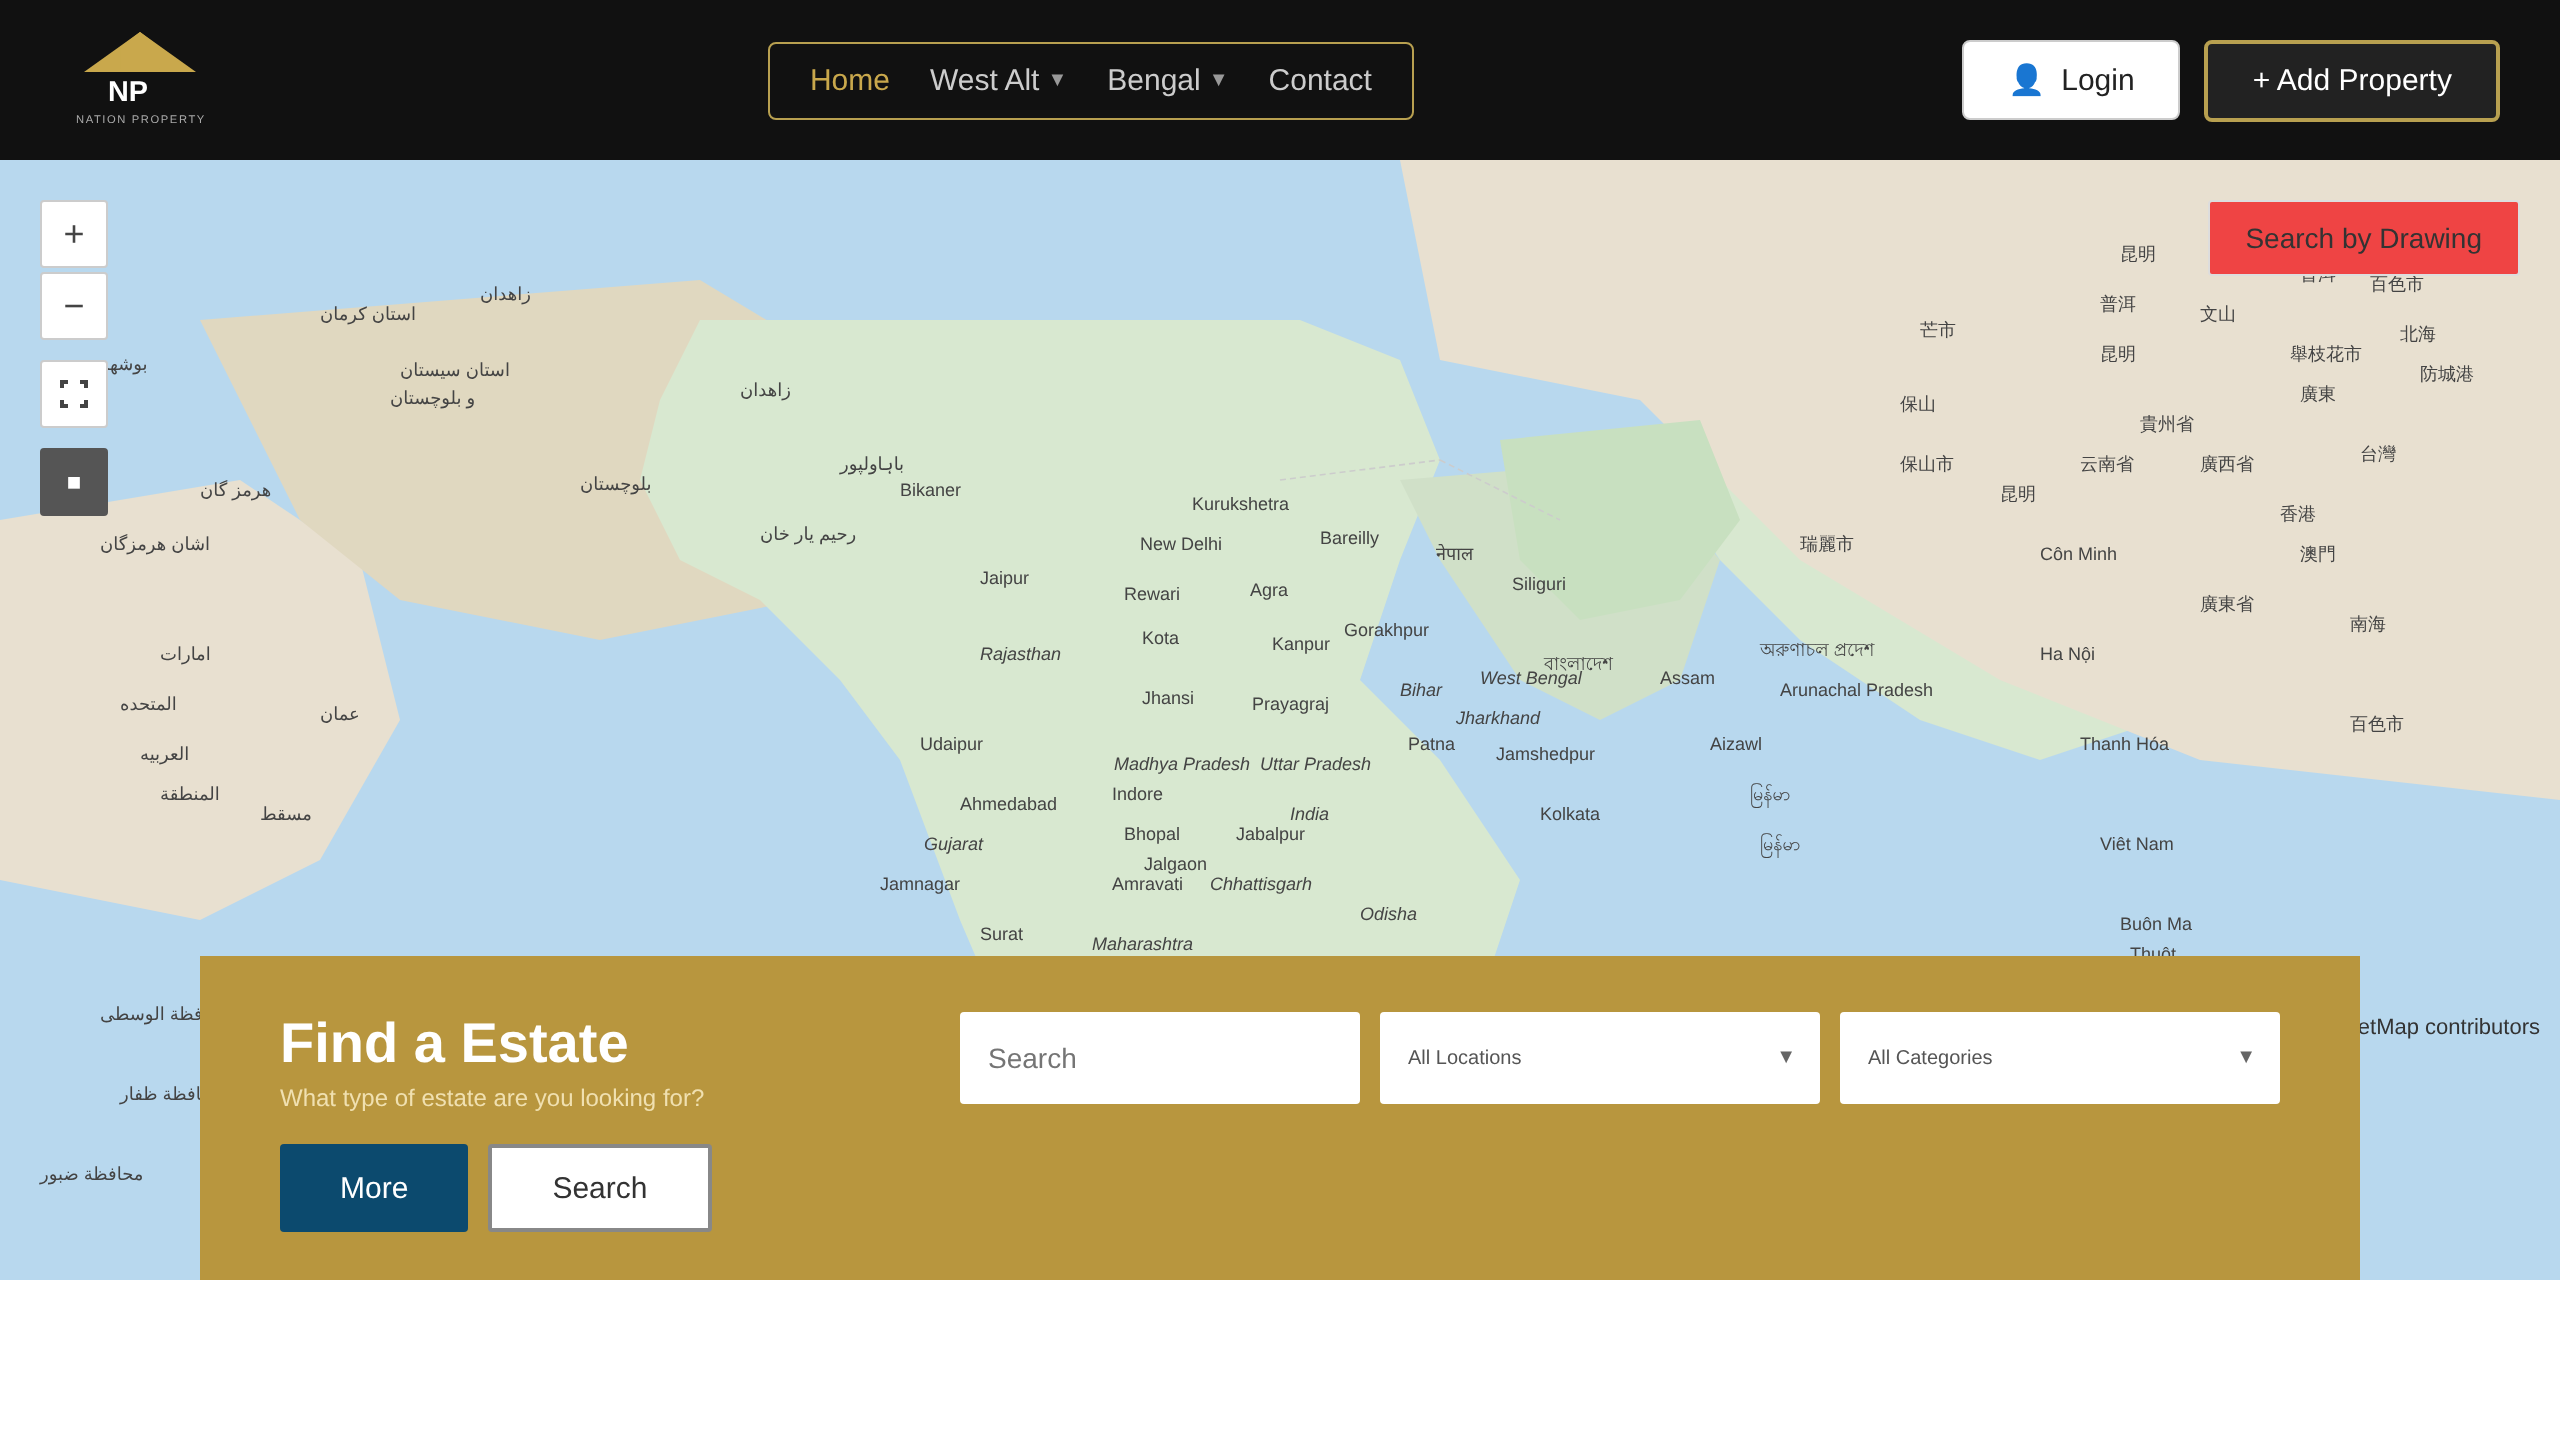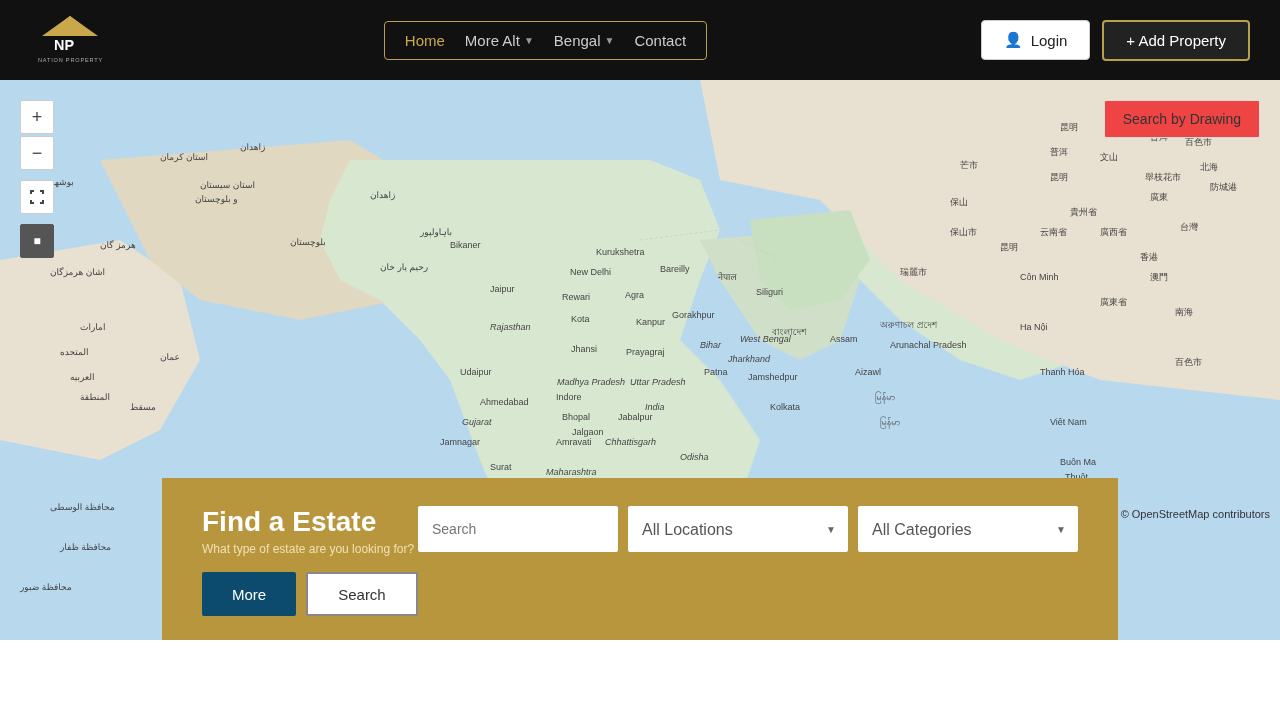--- a/index.html
+++ b/index.html
@@ -141,21 +141,21 @@
       border-radius: 2px;
       z-index: 10;
     }
 
     
     .search-panel {
       position: absolute;
       bottom: 0;
       left: 50%;
       transform: translateX(-50%);
-      width: 956px;
+      width: 1080px;
       background: #b8963e;
       padding: 28px 40px 24px;
       display: flex;
       flex-direction: column;
       gap: 16px;
       z-index: 20;
       margin-top: 27px;
     }
     .search-panel-top {
       display: flex;
@@ -187,21 +187,21 @@
       font-size: 14px;
       background: #fff;
       color: #999;
       width: 200px;
     }
     .search-select {
       height: 46px;
       padding: 0 14px;
       border: none;
       border-radius: 2px;
-      font-size: 16px;
+      font-size: 10px;
       background: #fff;
       color: #555;
       width: 220px;
       appearance: none;
       -webkit-appearance: none;
       cursor: pointer;
     }
     .select-wrapper {
       position: relative;
     }
@@ -267,21 +267,21 @@
 
       <text x="30" y="48" font-size="18" font-weight="bold" fill="#fff" font-family="Arial">NP</text>
 
       <text x="10" y="62" font-size="7" fill="#aaa" font-family="Arial" letter-spacing="1">NATION PROPERTY</text>
     </svg>
   </div>
 
   <nav class="nav-area">
     <span class="nav-item active">Home</span>
     <span class="nav-item">
-      <span>More Alt</span>
+      <span>West Alt</span>
       <span class="chevron">▼</span>
     </span>
     <span class="nav-item">
       <span>Bengal</span>
       <span class="chevron">▼</span>
     </span>
     <span class="nav-item">Contact</span>
   </nav>
 
   <div class="header-actions">

